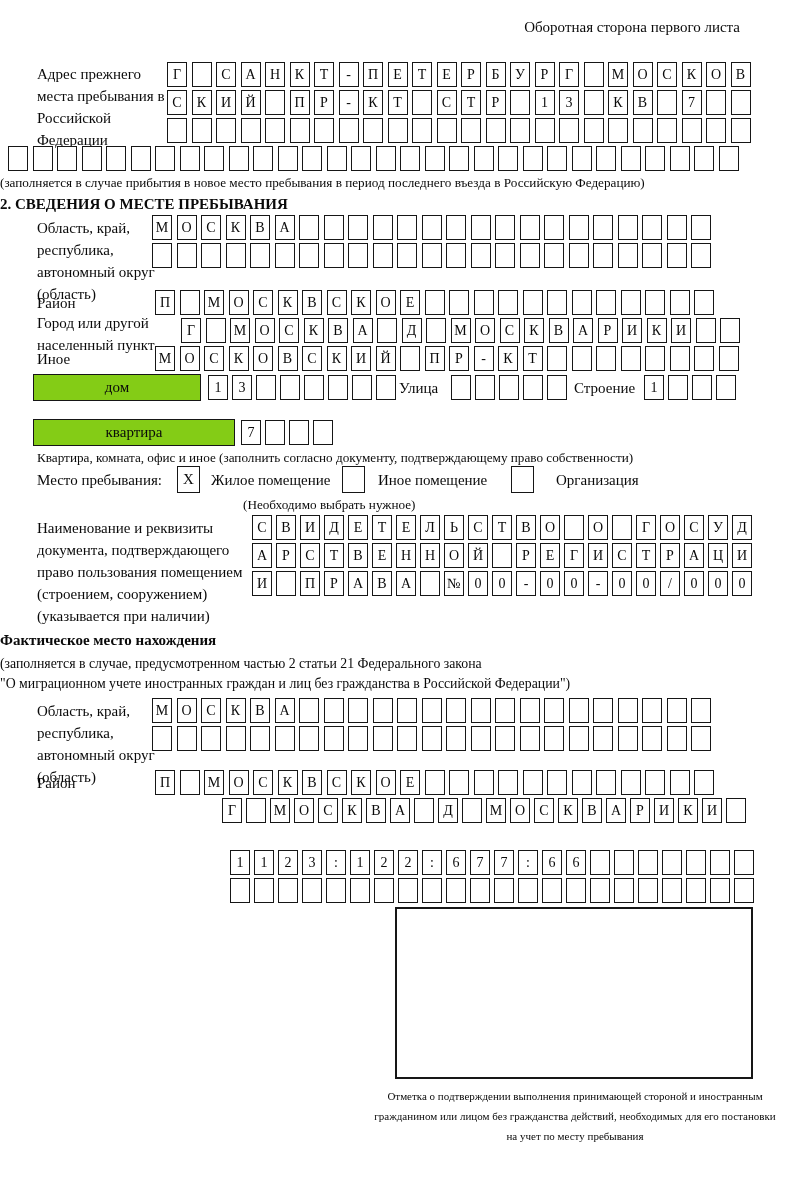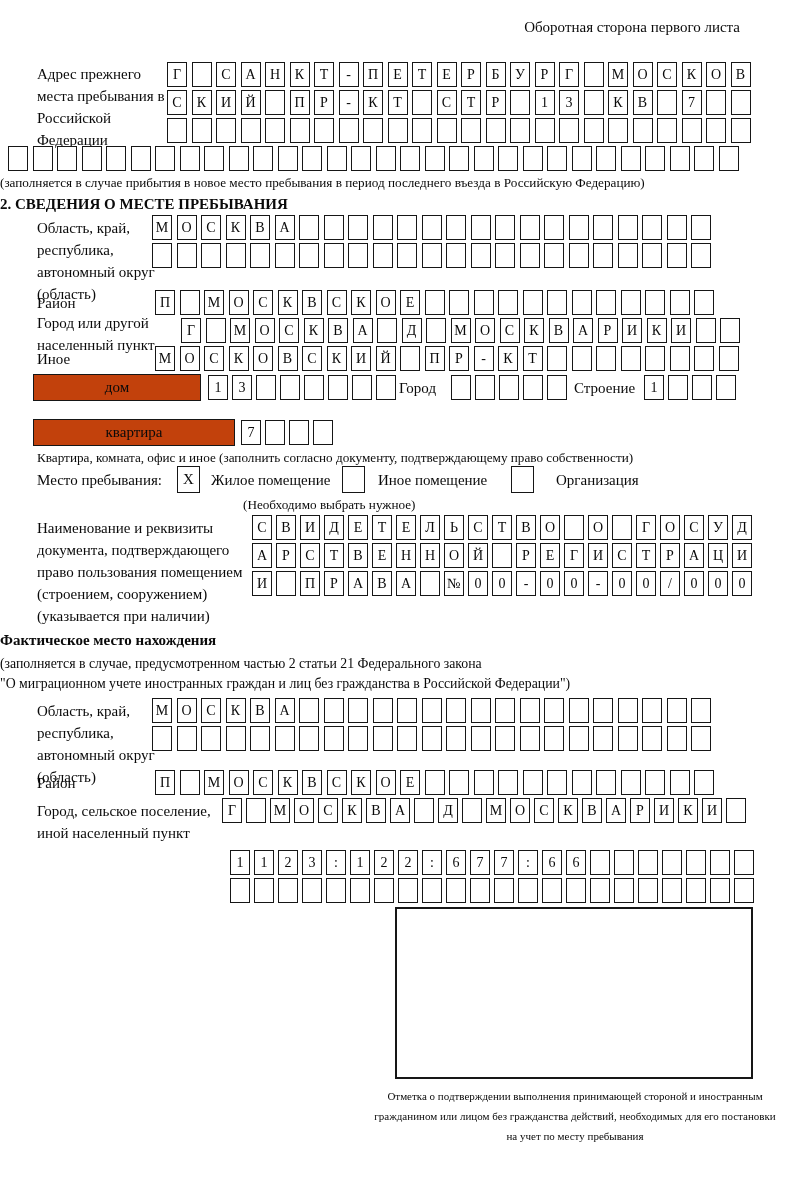--- a/index.html
+++ b/index.html
@@ -17,21 +17,21 @@
   .cells{position:absolute;display:flex;gap:4.5px}
   .cells.g4{gap:4px}
   .cell{
     flex:none;width:20px;height:25px;border:1.7px solid #161616;
     display:flex;align-items:center;justify-content:center;
     font-size:14px;line-height:1;background:#fff;
   }
   .widebox{
     position:absolute;height:27px;border:1.7px solid #161616;
     display:flex;align-items:center;justify-content:center;
-    font-size:15px;background:#c2410c;
+    font-size:15px;background:#84cc16;
   }
   .chk{
     position:absolute;width:23px;height:27px;border:1.7px solid #161616;
     display:flex;align-items:center;justify-content:center;
     font-size:15px;background:#fff;
   }
   .stampbox{position:absolute;border:2px solid #161616;background:#fff}
   .stampcap{position:absolute;font-size:11px;line-height:20px;text-align:center}
 </style>
 </head>
@@ -294,21 +294,21 @@
   <div class="cells g4" style="left:208px;top:375px">
       <div class="cell">1</div>
       <div class="cell">3</div>
       <div class="cell"></div>
       <div class="cell"></div>
       <div class="cell"></div>
       <div class="cell"></div>
       <div class="cell"></div>
       <div class="cell"></div>
     </div>
-  <div class="lbl" style="left:399px;top:377px">Город</div>
+  <div class="lbl" style="left:399px;top:377px">Улица</div>
   <div class="cells g4" style="left:451px;top:375px">
       <div class="cell"></div>
       <div class="cell"></div>
       <div class="cell"></div>
       <div class="cell"></div>
       <div class="cell"></div>
     </div>
   <div class="lbl" style="left:574px;top:377px">Строение</div>
   <div class="cells g4" style="left:644px;top:375px">
       <div class="cell">1</div>
@@ -482,21 +482,20 @@
       <div class="cell"></div>
       <div class="cell"></div>
       <div class="cell"></div>
       <div class="cell"></div>
       <div class="cell"></div>
       <div class="cell"></div>
       <div class="cell"></div>
       <div class="cell"></div>
     </div>
 
-  <div class="lbl" style="left:37px;top:800px;width:198px">Город, сельское поселение, иной населенный пункт</div>
   <div class="cells g4" style="left:222px;top:798px">
       <div class="cell">Г</div>
       <div class="cell"></div>
       <div class="cell">М</div>
       <div class="cell">О</div>
       <div class="cell">С</div>
       <div class="cell">К</div>
       <div class="cell">В</div>
       <div class="cell">А</div>
       <div class="cell"></div>

